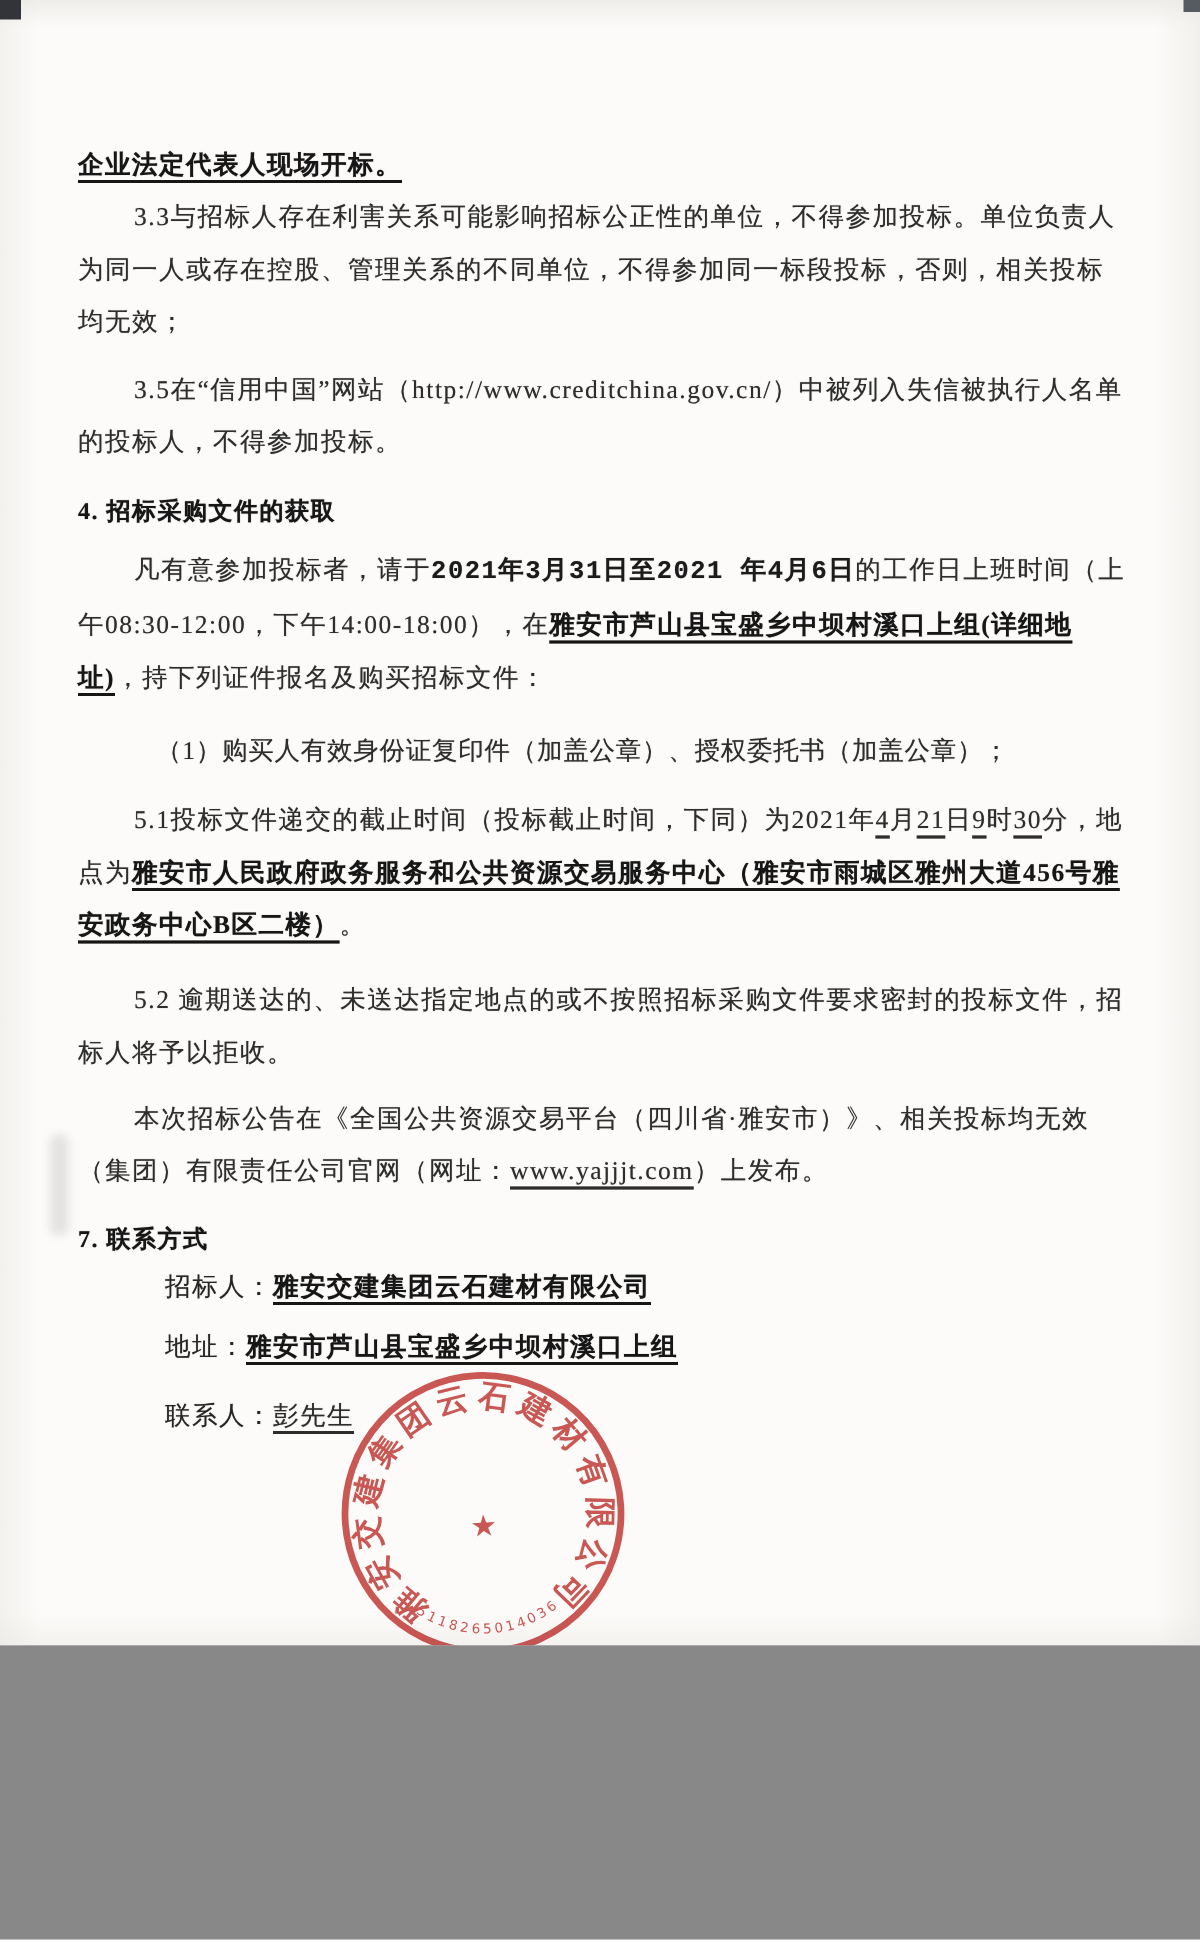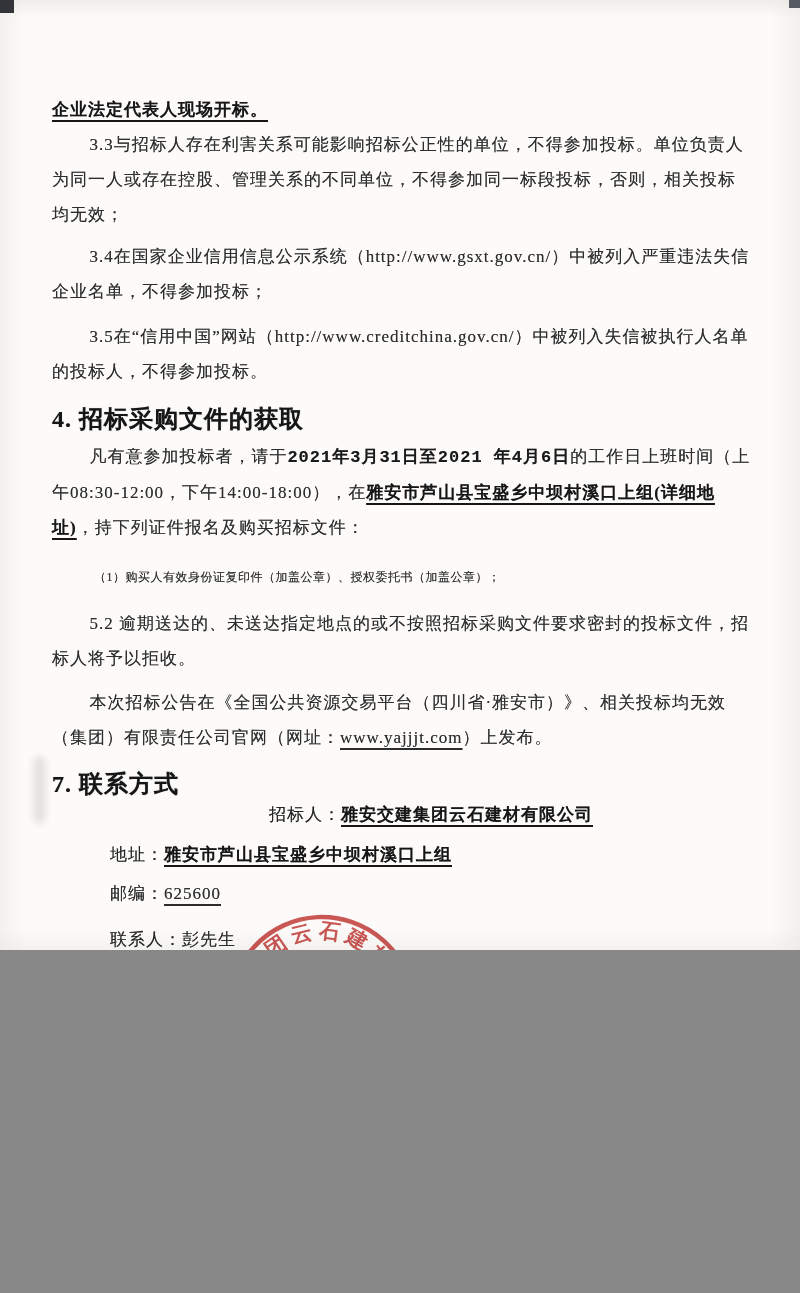--- a/index.html
+++ b/index.html
@@ -1,62 +1,62 @@
 <!DOCTYPE html>
 <html><head>
 <meta charset="utf-8">
 <style>
   html,body{margin:0;padding:0;background:#888;}
   .page{
     position:relative;
-    width:800px;height:950px;
+    width:800px;height:1097px;
     margin:0 auto;
     background:#fcfbf9;
     background-image:
       linear-gradient(180deg, rgba(228,226,222,.55), rgba(255,255,255,0) 18px),
       linear-gradient(90deg,  rgba(226,223,219,.35), rgba(255,255,255,0) 26px),
       linear-gradient(270deg, rgba(229,227,223,.45), rgba(255,255,255,0) 30px),
       linear-gradient(0deg,   rgba(231,229,225,.4),  rgba(255,255,255,0) 22px);
     overflow:hidden;
     font-family:"Liberation Serif","DejaVu Serif",serif;
     color:#2d2d2d;
   }
   .doc{padding:92px 48px 0 52px;}
   p.body{
     font-size:17px;line-height:35px;letter-spacing:1px;
     margin:0;text-indent:2.2em;
     text-shadow:0 0 .6px rgba(45,45,45,.55);
   }
   p.noind{text-indent:0;}
   p.li{
-    font-size:12px;line-height:28px;letter-spacing:.5px;
-    margin:4px;text-indent:0;padding-left:38px;
+    font-size:17px;line-height:28px;letter-spacing:.5px;
+    margin:14px;text-indent:0;padding-left:38px;
     text-shadow:0 0 .6px rgba(45,45,45,.55);
   }
   h2{
-    font-size:24px;line-height:28px;letter-spacing:1px;
+    font-size:16px;line-height:28px;letter-spacing:1px;
     margin:0;font-weight:700;color:#161616;
     text-shadow:0 0 .7px rgba(20,20,20,.6);
   }
   .field{
     font-size:17px;line-height:30px;letter-spacing:1px;
     padding-left:58px;
     text-shadow:0 0 .6px rgba(45,45,45,.55);
   }
   .flabel{color:#262626;}
   
   .s-p{}
   .s-b{font-weight:700;color:#1b1b1b;font-family:Liberation Mono, monospace;}
   .s-u{text-decoration:underline;text-decoration-thickness:1.5px;text-underline-offset:5px;}
   .s-bu{
     font-weight:700;color:#161616;
     text-decoration:underline;text-decoration-thickness:2px;text-underline-offset:5px;
   }
   
-  .mt2{margin-top:2px!important;text-align:center;} .mt6{margin-top:6px!important;}
+  .mt2{margin-top:2px!important;} .mt6{margin-top:6px!important;}
   .mt7{margin-top:7px!important;} .mt9{margin-top:9px!important;}
   .mt10{margin-top:10px!important;} .mt12{margin-top:12px!important;}
   .mt15{margin-top:15px!important;} .mt16{margin-top:16px!important;}
   .mt18{margin-top:18px!important;}
   
   .corner-tl{position:absolute;left:0;top:0;width:14px;height:13px;background:#33343a;}
   .corner-tr{position:absolute;left:789px;top:0;width:11px;height:8px;background:#565a61;}
   .smudge1{position:absolute;left:33px;top:756px;width:13px;height:68px;background:rgba(188,188,186,.38);border-radius:7px;filter:blur(3px);}
   .smudge2{position:absolute;left:38px;top:1182px;width:34px;height:26px;background:rgba(200,200,197,.32);border-radius:10px;filter:blur(4px);}
   
@@ -76,41 +76,38 @@
 <div class="page">
 
   <div class="corner-tl"></div>
   <div class="corner-tr"></div>
   <div class="smudge1"></div>
   <div class="smudge2"></div>
 
   <div class="doc">
     <p class="body noind"><span class="s-bu">企业法定代表人现场开标。</span></p>
     <p class="body"><span class="s-p">3.3与招标人存在利害关系可能影响招标公正性的单位，不得参加投标。单位负责人为同一人或存在控股、管理关系的不同单位，不得参加同一标段投标，否则，相关投标均无效；</span></p>
-    <p class="body mt7"><span class="s-p">3.4在国家企业信用信息公示系统（http://www.gsxt.gov.cn/）中被列入严重违法失信企业名单，不得参加投标；</span></p>
     <p class="body mt10"><span class="s-p">3.5在“信用中国”网站（http://www.creditchina.gov.cn/）中被列入失信被执行人名单的投标人，不得参加投标。</span></p>
 
     <h2 class="mt16">4. 招标采购文件的获取</h2>
     <p class="body mt6"><span class="s-p">凡有意参加投标者，请于</span><span class="s-b">2021年3月31日至2021 年4月6日</span><span class="s-p">的工作日上班时间（上午08:30-12:00，下午14:00-18:00），在</span><span class="s-bu">雅安市芦山县宝盛乡中坝村溪口上组(详细地址)</span><span class="s-p">，持下列证件报名及购买招标文件：</span></p>
     <p class="li mt18"><span class="s-p">（1）购买人有效身份证复印件（加盖公章）、授权委托书（加盖公章）；</span></p>
 
+    <p class="body mt12"><span class="s-p">5.1投标文件递交的截止时间（投标截止时间，下同）为2021年</span><span class="s-u">4</span><span class="s-p">月</span><span class="s-u">21</span><span class="s-p">日</span><span class="s-u">9</span><span class="s-p">时</span><span class="s-u">30</span><span class="s-p">分，地点为</span><span class="s-bu">雅安市人民政府政务服务和公共资源交易服务中心（雅安市雨城区雅州大道456号雅安政务中心B区二楼）</span><span class="s-p">。</span></p>
     <p class="body mt15"><span class="s-p">5.2 逾期送达的、未送达指定地点的或不按照招标采购文件要求密封的投标文件，招标人将予以拒收。</span></p>
 
     <p class="body mt9"><span class="s-p">本次招标公告在《全国公共资源交易平台（四川省·雅安市）》、相关投标均无效（集团）有限责任公司官网（网址：</span><span class="s-u">www.yajjjt.com</span><span class="s-p">）上发布。</span></p>
 
     <h2 class="mt15">7. 联系方式</h2>
 
     <div class="field mt2">
       <span class="flabel">招标人：</span><span class="s-bu">雅安交建集团云石建材有限公司</span>
     </div>
     <div class="field mt10">
       <span class="flabel">地址：</span><span class="s-bu">雅安市芦山县宝盛乡中坝村溪口上组</span>
-    </div>
-    <div class="field mt9">
-      <span class="flabel">邮编：</span><span class="s-u">625600</span>
     </div>
     <div class="field mt16">
       <span class="flabel">联系人：</span><span class="s-u">彭先生</span>
     </div>
   </div>
 
   <svg class="stamp" viewBox="0 0 212 212" xmlns="http://www.w3.org/2000/svg">
     <defs>
       <path id="arcCompany" d="M 65.3 164.2 A 71 71 0 1 1 146.7 164.2" fill="none"></path>
       <path id="arcNumber" d="M 56.7 169 A 80 80 0 0 0 155.3 169" fill="none"></path>

